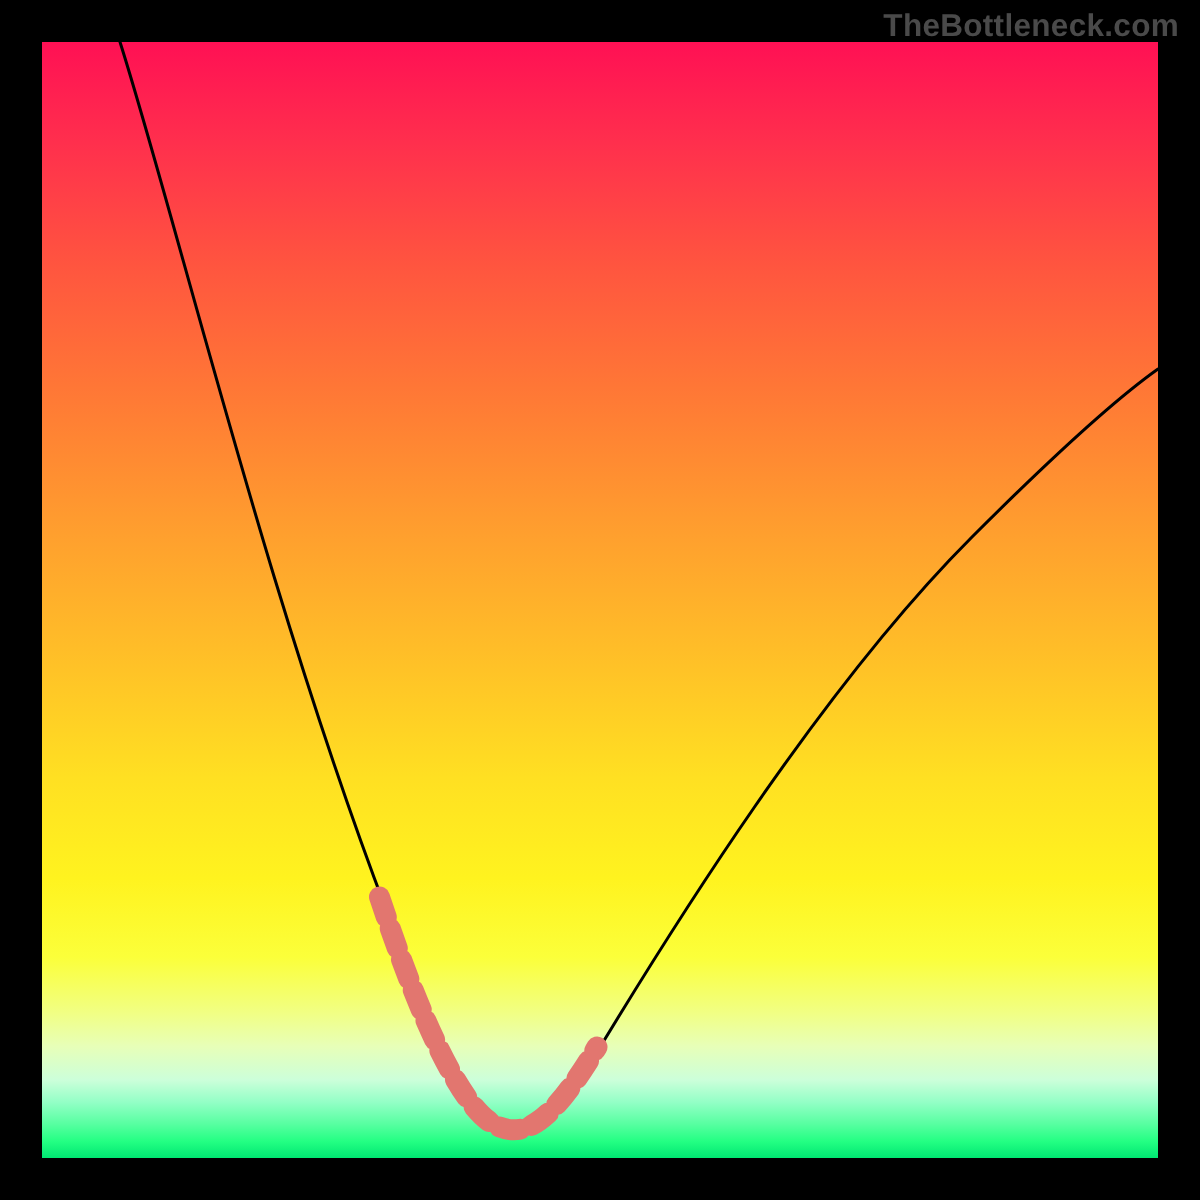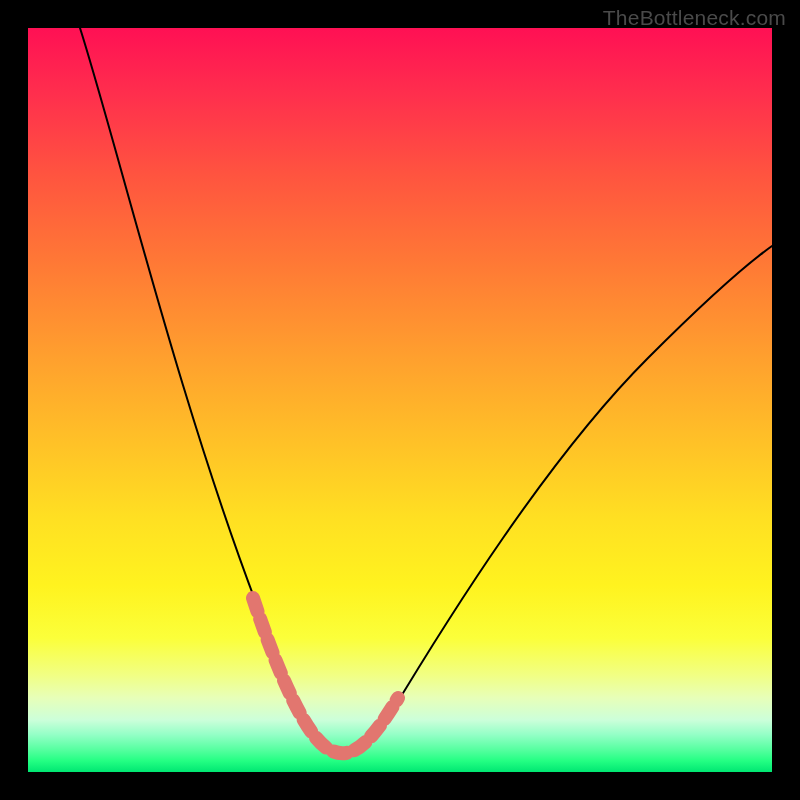--- a/index.html
+++ b/index.html
@@ -35,21 +35,21 @@
       #24ff83 98.5%,
       #00e772 100%
     );
   }
   .watermark {
     position: absolute;
     top: 6px;
     right: 14px;
     color: #4a4a4a;
     font-size: 21px;
-    font-weight: 400;
+    font-weight: 700;
     letter-spacing: 0.2px;
   }
   svg.curve {
     position: absolute;
     left: 0;
     top: 0;
     width: 744px;
     height: 744px;
     overflow: visible;
   }

